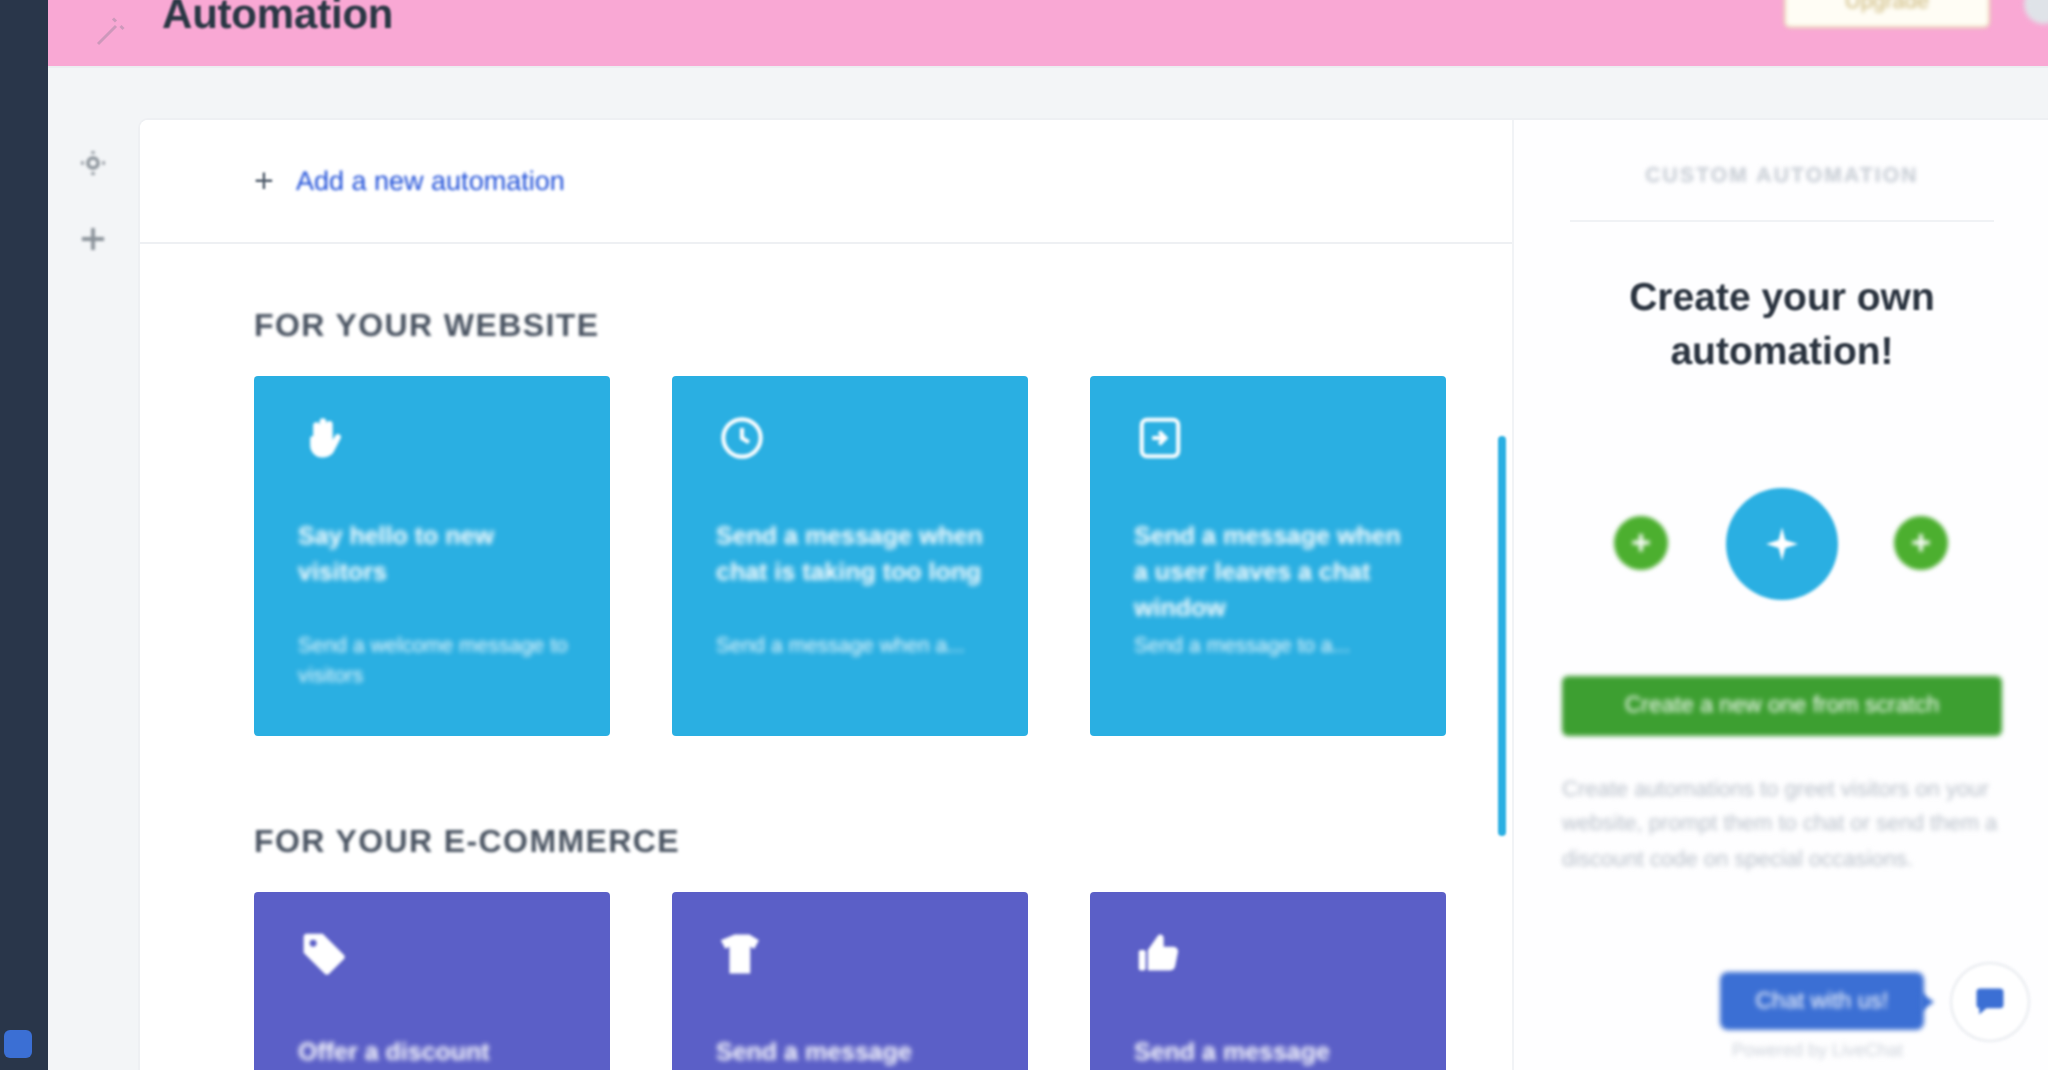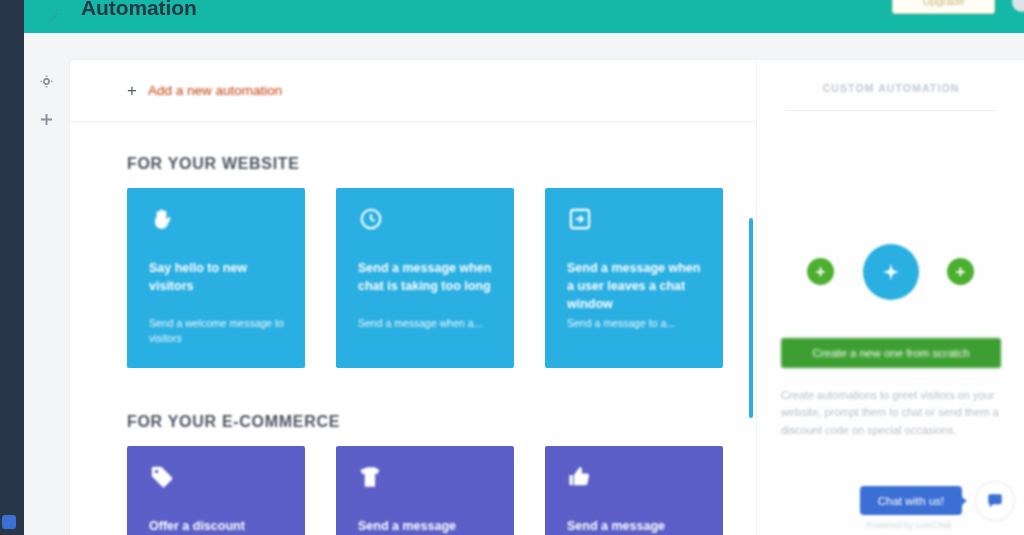--- a/index.html
+++ b/index.html
@@ -24,21 +24,21 @@
   
   #window {
     position: absolute; left: 24px; top: 0;
     width: 1000px; height: 535px;
     background: #ffffff;
   }
   
   #header {
     position: absolute; left: 0; top: 0;
     width: 1000px; height: 34px;
-    background: #14b8a6;
+    background: #f9a8d4;
     border-bottom: 1px solid #eceef1;
   }
   #header-icon {
     position: absolute; left: 22px; top: 7px;
     width: 18px; height: 18px;
     opacity: .30;
   }
   #page-title {
     position: absolute; left: 57px; top: -4px;
     font-size: 21px; font-weight: bold; color: #2a3744;
@@ -102,21 +102,21 @@
     width: 686px; height: 62px;
     border-bottom: 1px solid #eef0f3;
   }
   #add-plus {
     position: absolute; left: 57px; top: 22px;
     font-size: 17px; color: #4f5b6a; line-height: 1;
     filter: blur(.5px);
   }
   #add-label {
     position: absolute; left: 78px; top: 23px;
-    font-size: 13.5px; color: #c2410c;
+    font-size: 13.5px; color: #1d4ed8;
     filter: blur(.9px);
   }
   .section-label {
     position: absolute; left: 57px;
     font-size: 16px; font-weight: bold;
     letter-spacing: .7px; color: #4b5563;
     filter: blur(.85px);
   }
   #label-website { top: 95px; }
   #label-ecommerce { top: 353px; }
@@ -379,20 +379,21 @@
           </div>
         </div>
 
         <div id="list-scroll-track"></div>
         <div id="list-scroll-thumb"></div>
       </div>
 
       <div id="custom-pane">
         <div id="custom-eyebrow">CUSTOM AUTOMATION</div>
         <div id="custom-divider"></div>
+        <div id="custom-heading">Create your own automation!</div>
 
         <div id="node-row">
           <div class="node-small" id="node-left">
             <span class="node-small-glyph">+</span>
           </div>
           <div id="node-center">
             <span id="node-center-glyph">
               <svg viewBox="0 0 24 24" width="20" height="20" fill="#ffffff">
                 <path d="M12 2 14 9.6 21.6 12 14 14.4 12 22 10 14.4 2.4 12 10 9.6z"></path>
               </svg>

